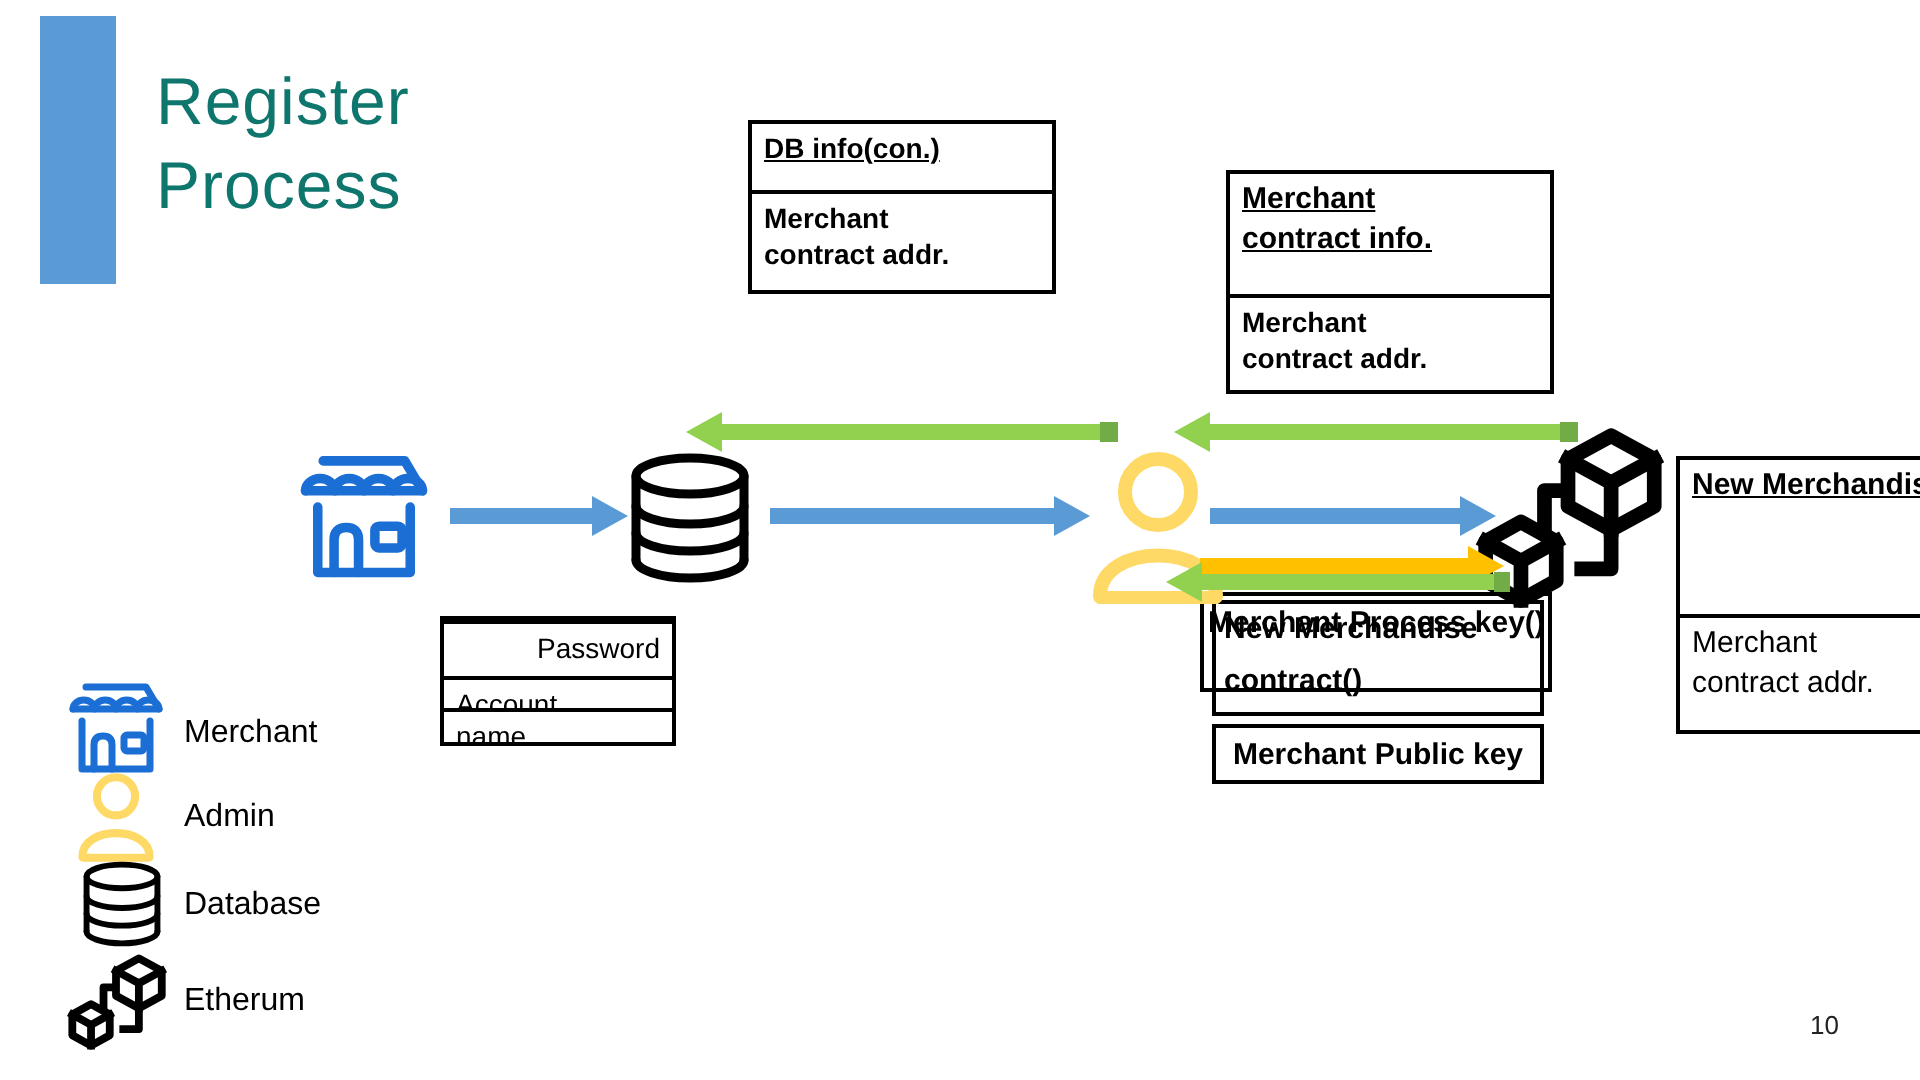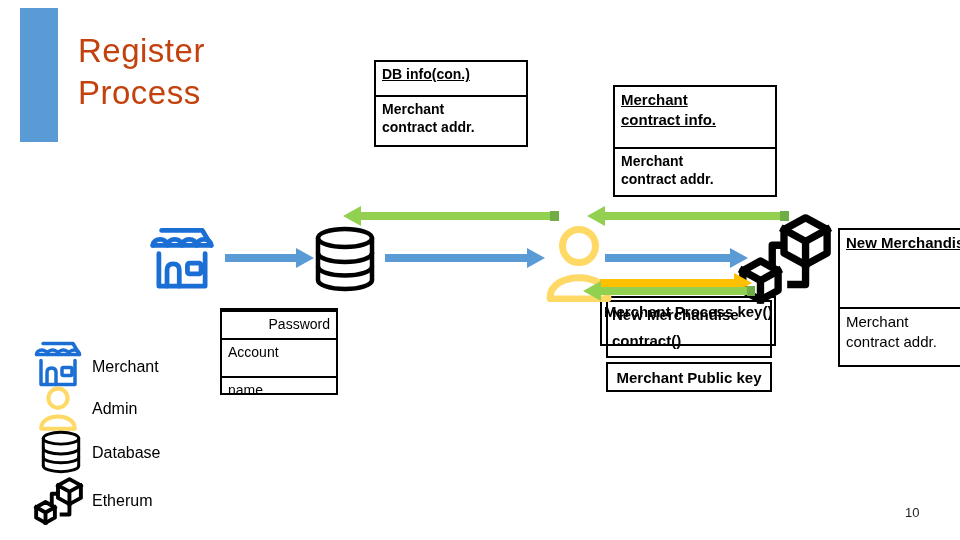--- a/index.html
+++ b/index.html
@@ -1,19 +1,19 @@
 <!DOCTYPE html>
 <html><head>
 <meta charset="utf-8">
 <style>
   html,body{margin:0;padding:0;background:#fff;}
   .slide{position:relative;width:960px;height:540px;background:#ffffff;overflow:hidden;
          font-family:"Liberation Sans", sans-serif;color:#000;}
   .abs{position:absolute;}
-  .title{font-size:33px;line-height:42px;font-weight:400;letter-spacing:0.5px;color:#c2410c;}
+  .title{font-size:33px;line-height:42px;font-weight:400;letter-spacing:0.5px;color:#0f766e;}
   .tbl{position:absolute;background:#fff;border:2px solid #000;display:flex;flex-direction:column;}
   .cell{border-top:2px solid #000;padding:3px 6px;white-space:pre-line;font-size:14px;line-height:1.32;
         box-sizing:border-box;overflow:hidden;}
   .cell.first{border-top:none;}
   .hdr{font-weight:700;text-decoration:underline;}
   .semib{font-weight:600;}
   .box{position:absolute;background:#fff;border:2px solid #000;box-sizing:border-box;}
   .ovtext{position:absolute;font-size:15px;font-weight:700;white-space:pre-line;line-height:26px;}
   .pkbox{position:absolute;background:#fff;border:2px solid #000;box-sizing:border-box;
          font-size:15px;font-weight:600;text-align:center;}
@@ -39,21 +39,21 @@
 
   <div class="tbl" style="left:613px;top:85px;width:160px;">
     <div class="cell first hdr" style="height:60px;font-size:15px;">Merchant
 contract info.</div>
     <div class="cell semib" style="height:48px;">Merchant
 contract addr.</div>
   </div>
 
   <div class="tbl" style="left:220px;top:308px;width:114px;">
     <div class="cell" style="height:28px;text-align:right;">Password</div>
-    <div class="cell" style="height:38px;">Account</div>
+    <div class="cell" style="height:16px;">Account</div>
     <div class="cell" style="height:17px;">name</div>
   </div>
 
   <div class="tbl" style="left:838px;top:228px;width:142px;">
     <div class="cell first hdr" style="height:77px;font-size:15px;white-space:nowrap;">New Merchandise
 contract()</div>
     <div class="cell" style="height:58px;font-size:15px;">Merchant
 contract addr.</div>
   </div>
 

